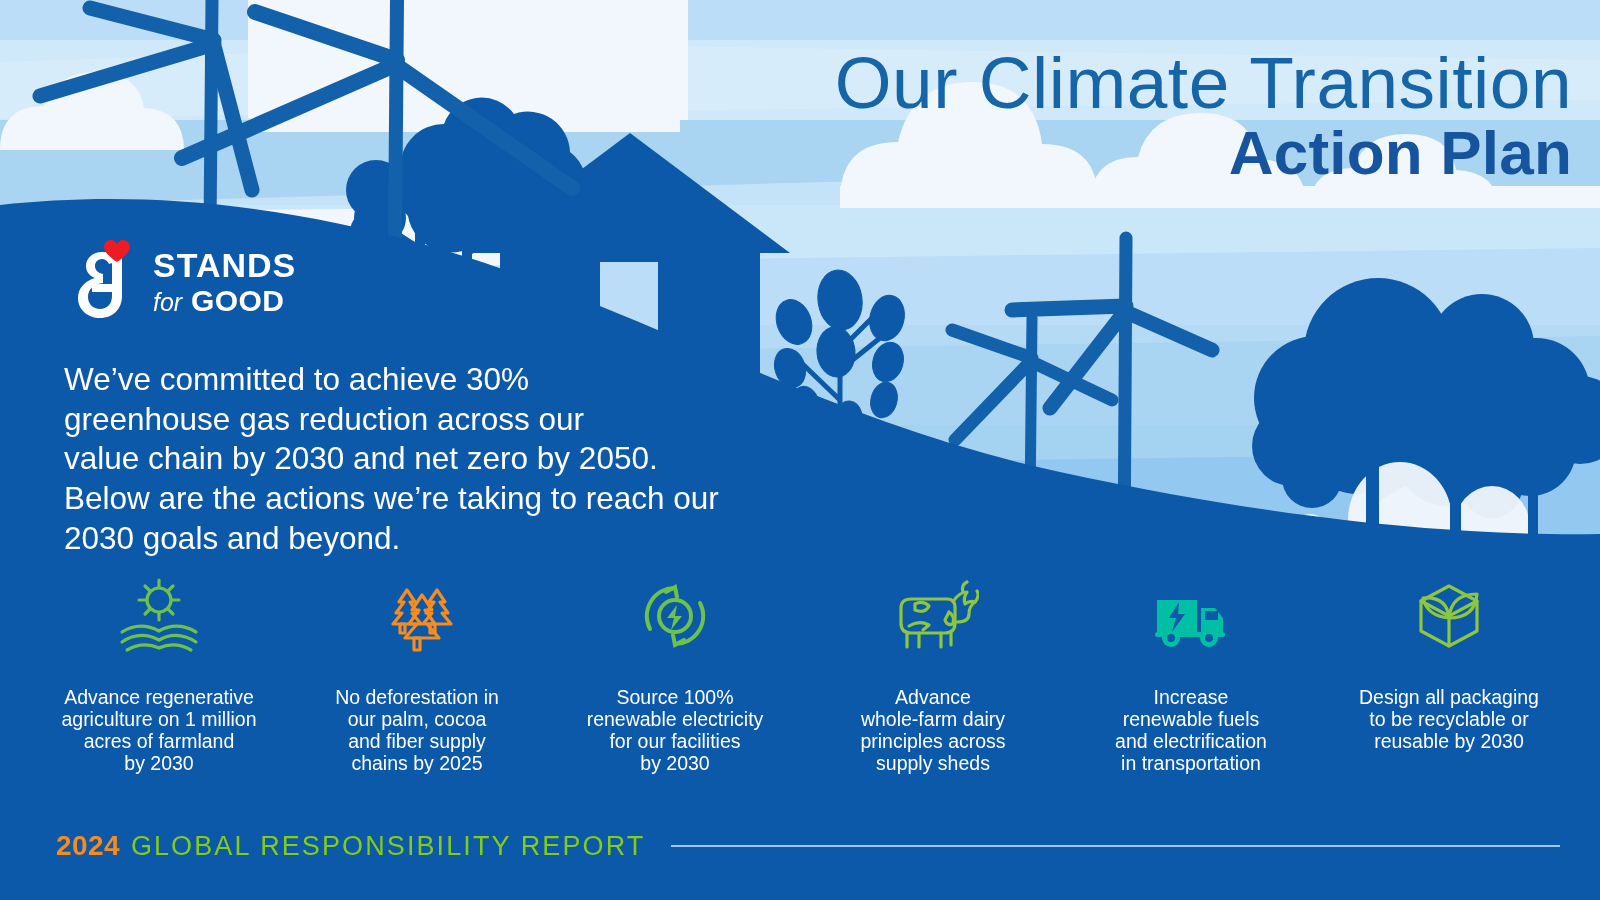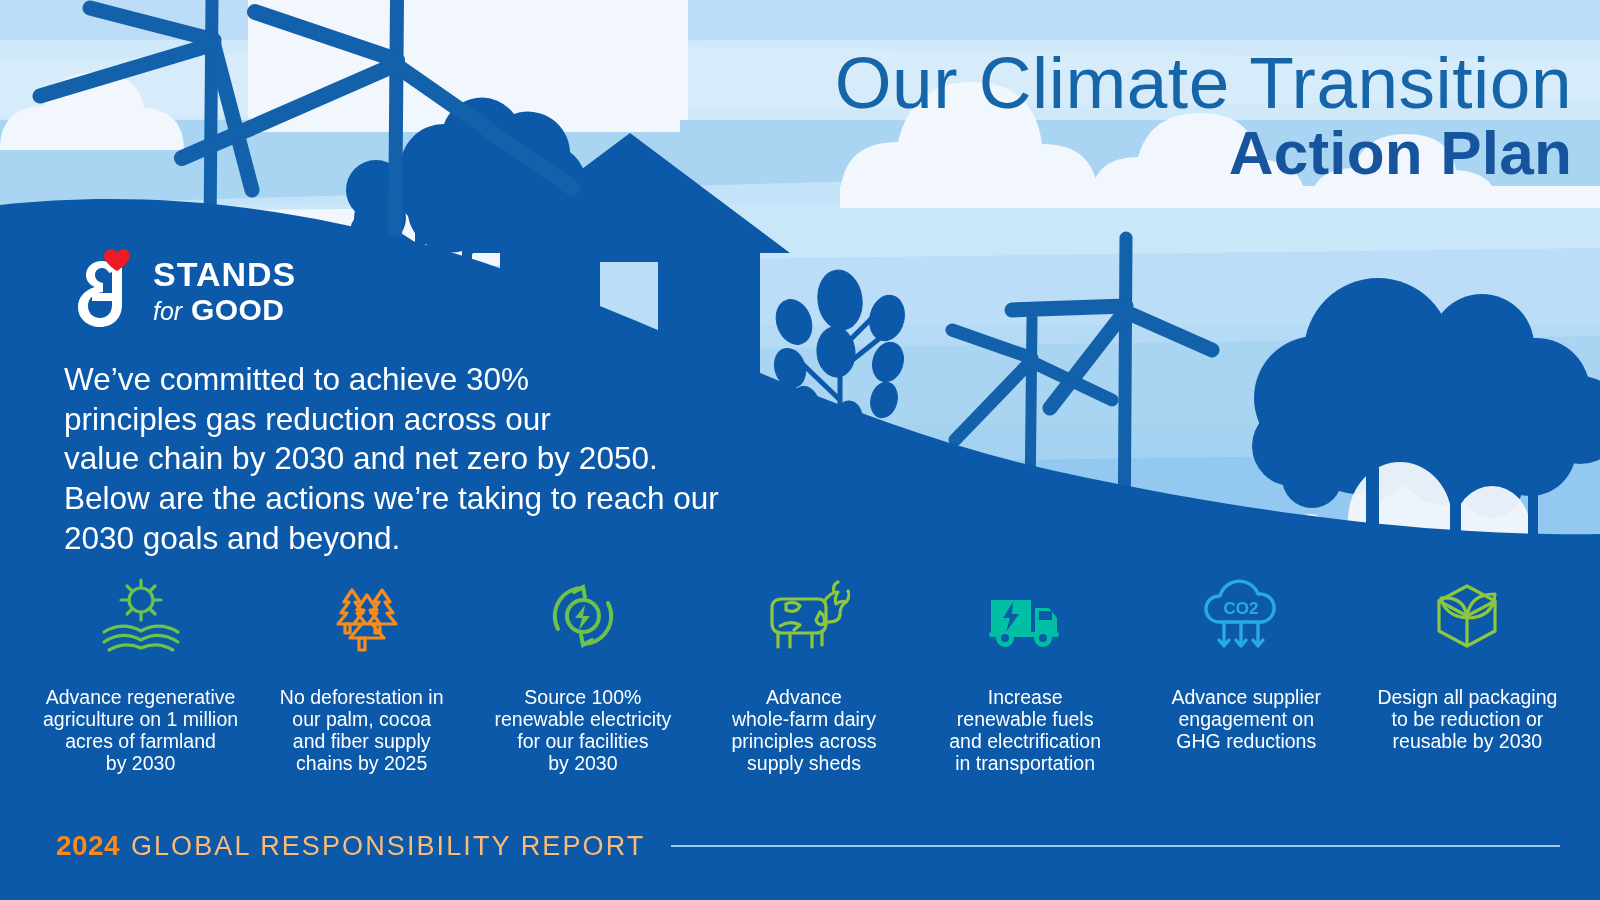--- a/index.html
+++ b/index.html
@@ -10,21 +10,21 @@
   #scene{position:absolute;inset:0;width:1600px;height:900px;}
 
   
   .title-wrap{position:absolute;right:28px;top:46px;text-align:right;z-index:5;}
   .title-line1{font-size:73px;line-height:1.0;font-weight:300;color:#1565A8;
       letter-spacing:.5px;white-space:nowrap;margin-left:16px;}
   .title-line2{font-size:62px;line-height:1.1;font-weight:bold;color:#17549E;
       letter-spacing:.2px;white-space:nowrap;margin-top:0;}
 
   
-  .logo{position:absolute;left:66px;top:247px;display:flex;align-items:flex-end;z-index:6;}
+  .logo{position:absolute;left:66px;top:238px;display:flex;align-items:flex-end;z-index:6;}
   .logo-mark{width:74px;height:82px;flex:none;}
   .logo-text{margin-left:13px;margin-bottom:4px;color:#ffffff;line-height:1;}
   .logo-stands{font-size:34px;font-weight:bold;letter-spacing:1.0px;}
   .logo-forgood{font-size:30px;font-weight:bold;letter-spacing:.4px;margin-top:4px;}
   .logo-for{font-style:italic;font-weight:normal;font-size:25px;letter-spacing:0;}
 
   
   .lede{position:absolute;left:64px;top:360px;z-index:6;color:#ffffff;
       font-size:31.5px;line-height:1.26;font-weight:300;max-width:760px;}
   .lede div{white-space:nowrap;}
@@ -35,21 +35,21 @@
   .cell{flex:1 1 0;display:flex;flex-direction:column;align-items:center;}
   .cell .art{height:76px;display:flex;align-items:center;justify-content:center;}
   .cap{margin-top:32px;color:#ffffff;font-size:19.5px;line-height:1.13;
       text-align:center;font-weight:400;}
   .cap div{white-space:nowrap;}
 
   
   .footer{position:absolute;left:56px;bottom:38px;right:40px;display:flex;
       align-items:center;z-index:6;margin-top:28px;}
   .f-year{color:#F68B1F;font-size:28px;font-weight:bold;letter-spacing:.4px;}
-  .f-text{color:#fdba74;font-size:27px;font-weight:300;letter-spacing:2.1px;margin-left:11px;}
+  .f-text{color:#84cc16;font-size:27px;font-weight:300;letter-spacing:2.1px;margin-left:11px;}
   .f-rule{flex:1;height:2px;background:#9EC9E8;margin-left:26px;}
 </style>
 </head>
 <body>
 
 <div id="stage">
 
   <svg id="scene" viewBox="0 0 1600 900" preserveAspectRatio="none">
 
     <rect x="0" y="0" width="1600" height="40" fill="#BBDDF7"></rect>
@@ -170,21 +170,21 @@
       <path fill="#ED1C24" d="M57,2 c-3,0 -5,2 -6,4 c-1,-2 -3,-4 -6,-4 c-4,0 -7,3 -7,7 c0,7 13,15 13,15 c0,0 13,-8 13,-15 c0,-4 -3,-7 -7,-7 z"></path>
     </svg>
     <div class="logo-text">
       <div class="logo-stands">STANDS</div>
       <div class="logo-forgood"><span class="logo-for">for</span> <span>GOOD</span></div>
     </div>
   </div>
 
   <div class="lede">
     <div>We’ve committed to achieve 30%</div>
-    <div>principles gas reduction across our</div>
+    <div>greenhouse gas reduction across our</div>
     <div>value chain by 2030 and net zero by 2050.</div>
     <div>Below are the actions we’re taking to reach our</div>
     <div>2030 goals and beyond.</div>
   </div>
 
   <div class="row">
 
     <div class="cell">
       <div class="art">
         <svg width="86" height="76" viewBox="0 0 86 76">
@@ -284,54 +284,36 @@
         </svg>
       </div>
       <div class="cap">
         <div>Increase</div>
         <div>renewable fuels</div>
         <div>and electrification</div>
         <div>in transportation</div>
       </div>
     </div>
 
-    <div class="cell">
-      <div class="art">
-        <svg width="96" height="76" viewBox="0 0 96 76">
-          <path d="M20,44 a13,13 0 0 1 2,-26 a20,20 0 0 1 38,-2 a14,14 0 0 1 4,28 z" stroke="#29ABE2" stroke-width="3.4" fill="none" stroke-linejoin="round"></path>
-          <text x="43" y="36" text-anchor="middle" font-family="'Liberation Sans',sans-serif" font-size="17" font-weight="bold" fill="#29ABE2">CO2</text>
-          <g stroke="#29ABE2" stroke-width="3.4" fill="none" stroke-linecap="round" stroke-linejoin="round">
-            <path d="M26,46 v20 M26,68 l-5,-6 M26,68 l5,-6"></path>
-            <path d="M43,46 v20 M43,68 l-5,-6 M43,68 l5,-6"></path>
-            <path d="M60,46 v20 M60,68 l-5,-6 M60,68 l5,-6"></path>
-          </g>
-        </svg>
-      </div>
-      <div class="cap">
-        <div>Advance supplier</div>
-        <div>engagement on</div>
-        <div>GHG reductions</div>
-      </div>
-    </div>
 
     <div class="cell">
       <div class="art">
         <svg width="86" height="76" viewBox="0 0 86 76">
           <g stroke="#8DC63F" stroke-width="3.2" fill="none" stroke-linejoin="round" stroke-linecap="round">
             <path d="M43,8 L71,23 v30 L43,68 L15,53 V23 z"></path>
             <path d="M15,23 L43,38 L71,23"></path>
             <path d="M43,38 v30"></path>
             <path d="M43,40 q-22,-2 -26,-20 q24,-2 26,20 z"></path>
             <path d="M43,40 q2,-24 28,-24 q-2,24 -28,24 z"></path>
           </g>
         </svg>
       </div>
       <div class="cap">
         <div>Design all packaging</div>
-        <div>to be reduction or</div>
+        <div>to be recyclable or</div>
         <div>reusable by 2030</div>
       </div>
     </div>
 
   </div>
 
   <div class="footer">
     <span class="f-year">2024</span>
     <span class="f-text">GLOBAL RESPONSIBILITY REPORT</span>
     <span class="f-rule"></span>

